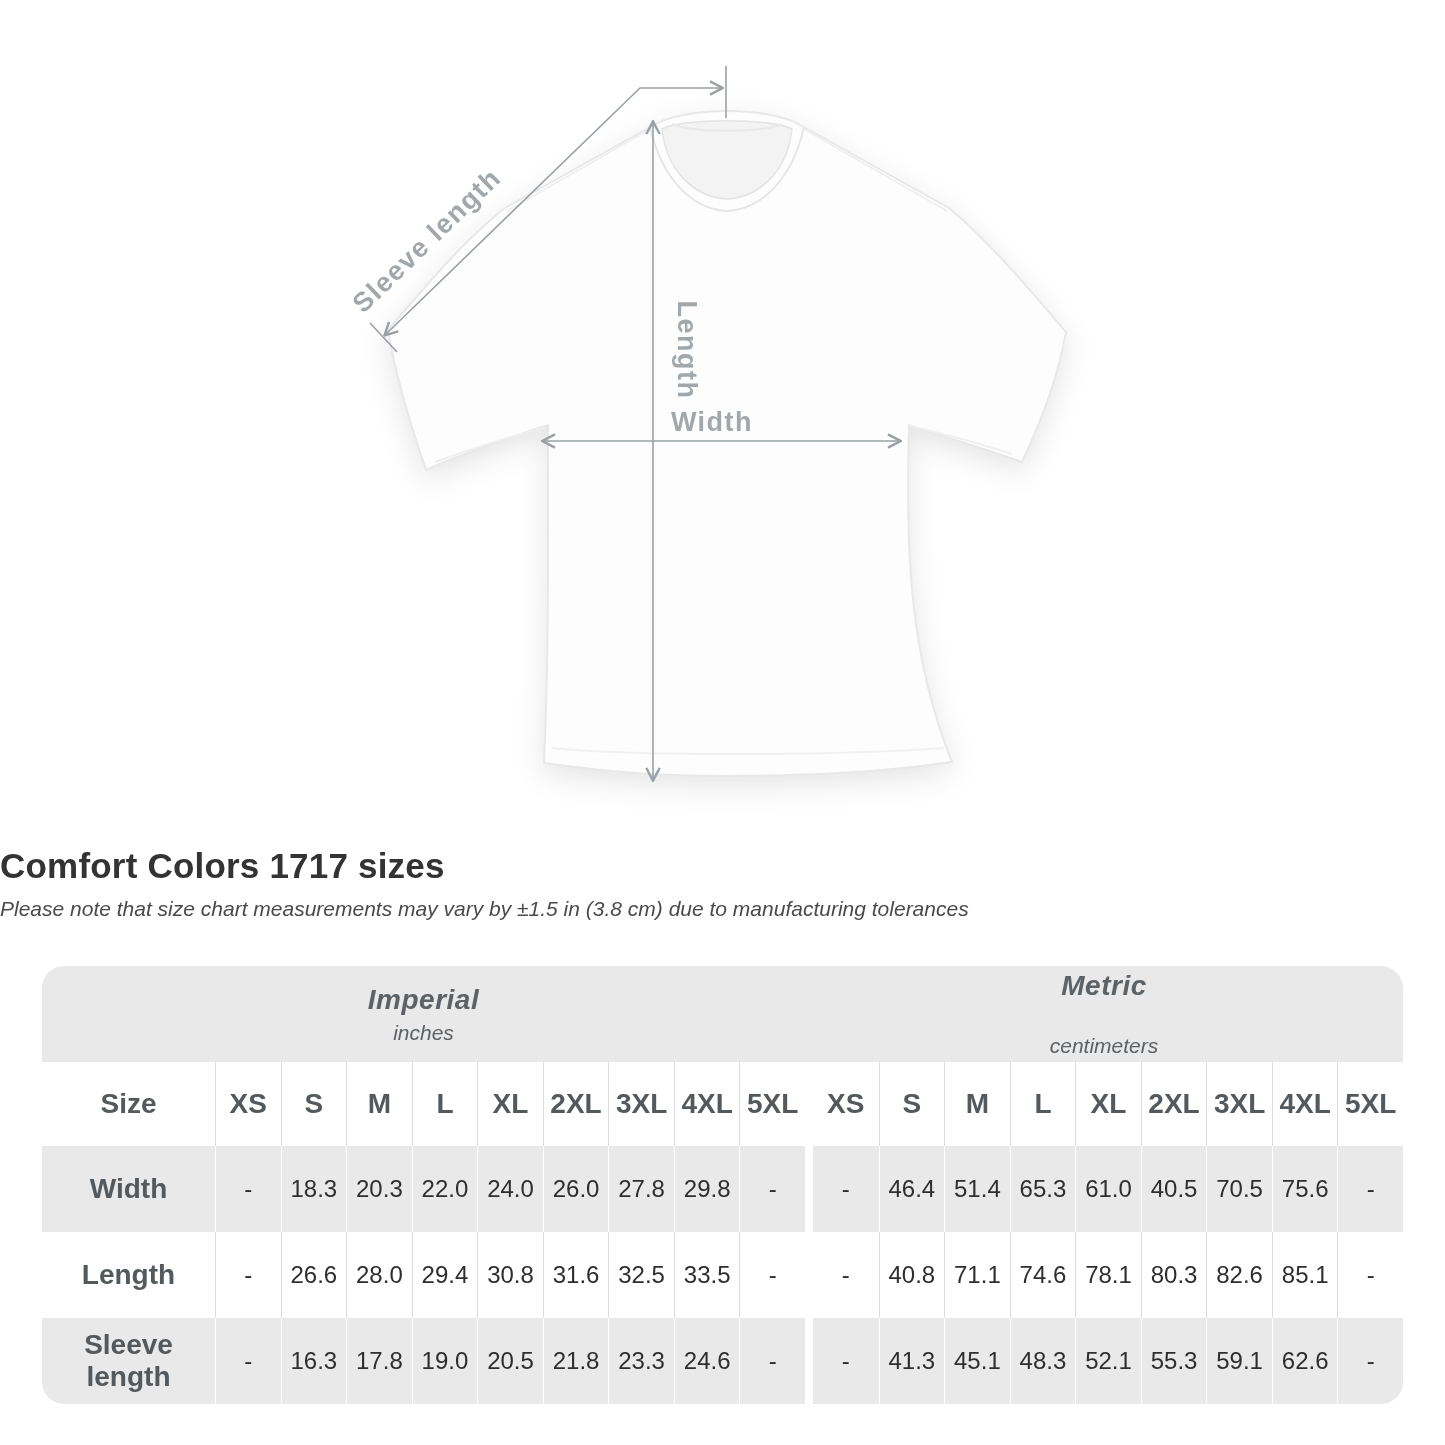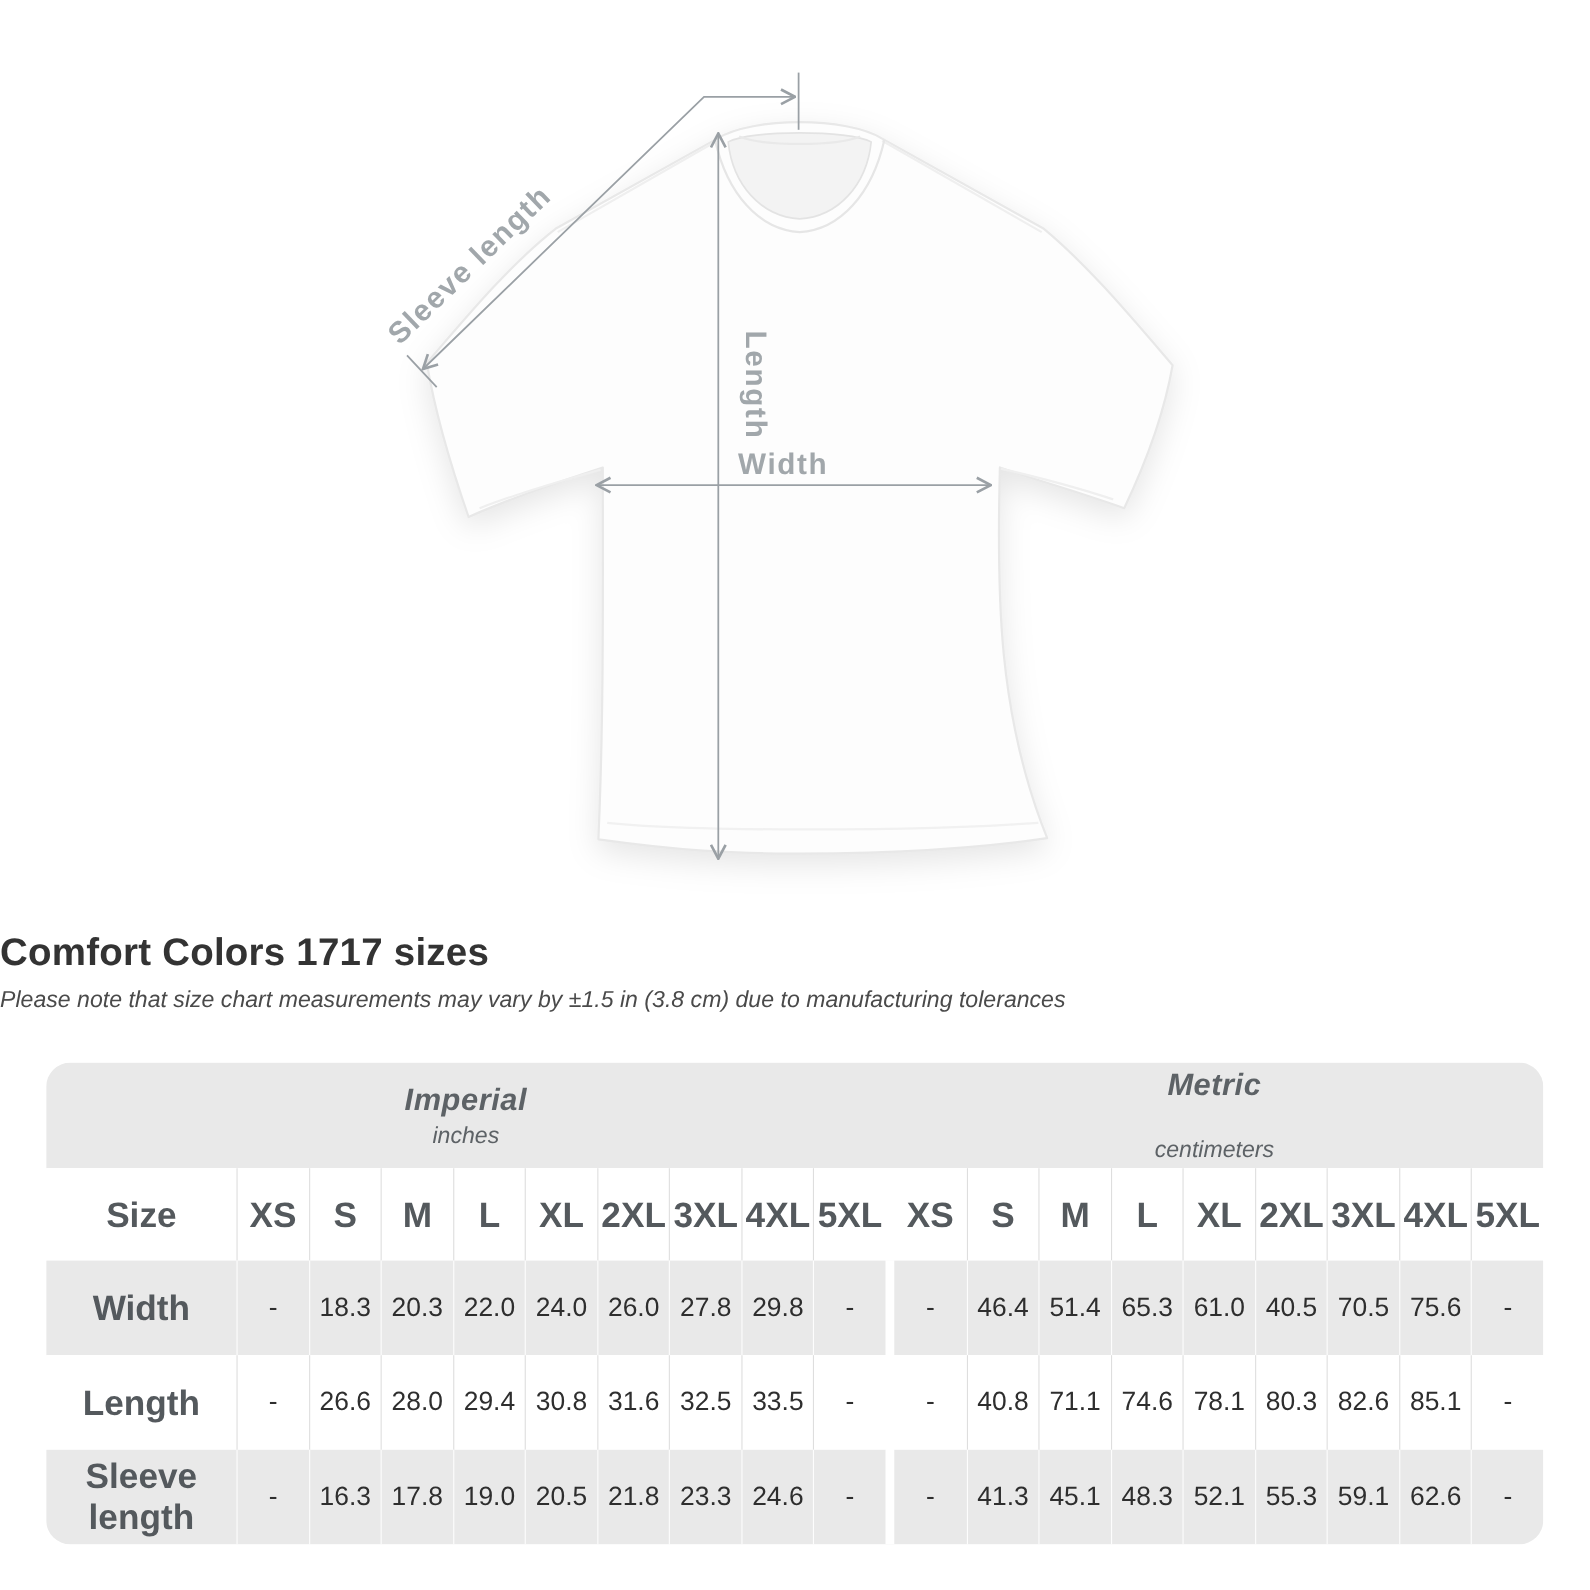--- a/index.html
+++ b/index.html
@@ -26,21 +26,21 @@
   .band-sub{font-size:21px;font-style:italic;color:#5d6266;}
 
   .grid-row{display:grid;grid-template-columns:173px repeat(9,1fr) 8px repeat(9,1fr);}
   .size-row{height:84px;background:#ffffff;}
   .data-row{height:86px;}
   .data-row.gray{background:#e9e9e9;}
   .data-row.white{background:#ffffff;}
 
   .cell{display:flex;align-items:center;justify-content:center;text-align:center;
     font-size:24px;color:#2e2e2e;}
-  .cell.head,.cell.label-cell{font-weight:bold;color:#54595d;font-size:32px;}
+  .cell.head,.cell.label-cell{font-weight:bold;color:#54595d;font-size:28px;}
   .divider-cell{background:#ffffff;}
 
   .size-row .cell + .cell{border-left:1px solid #dedede;}
   .data-row.white .cell + .cell{border-left:1px solid #dedede;}
   .data-row.gray .cell + .cell{border-left:1px solid rgba(255,255,255,.9);}
   .size-row .divider-cell,.data-row .divider-cell{border-left:none;}
   .grid-row .divider-cell + .cell{border-left:none;}
 </style>
 </head>
 <body>

